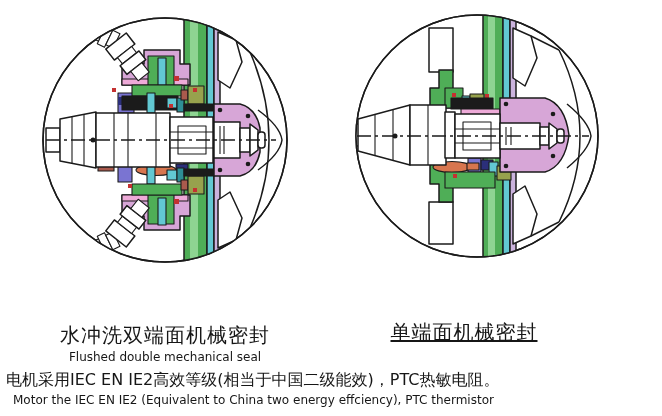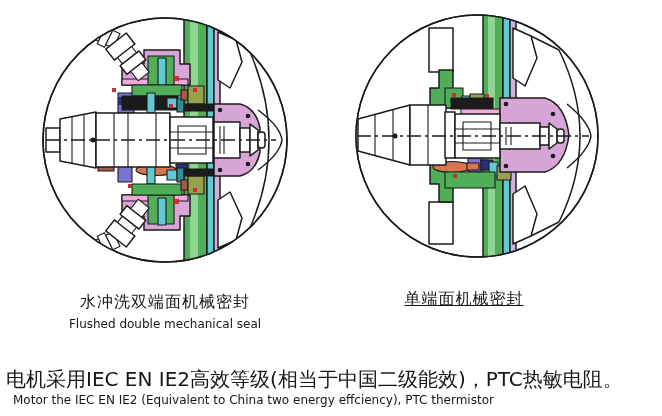--- a/index.html
+++ b/index.html
@@ -4,24 +4,24 @@
 <style>
   html,body{margin:0;padding:0;}
   body{
     width:662px;height:416px;position:relative;background:#ffffff;
     font-family:"DejaVu Sans","Liberation Sans",sans-serif;color:#161616;
     overflow:hidden;
   }
   .fig{position:absolute;}
   .fig svg{display:block;}
   .caption{position:absolute;text-align:center;}
-  .caption .zh{font-size:16px;line-height:22px;letter-spacing:1px;}
+  .caption .zh{font-size:20px;line-height:22px;letter-spacing:1px;margin-top:33px;}
   .caption .en{font-size:12px;line-height:20px;margin-top:1px;}
   .note{position:absolute;left:6px;top:369px;width:650px;}
-  .note .zh{font-size:20px;line-height:21px;}
+  .note .zh{font-size:16px;line-height:21px;}
   .note .en{font-size:12px;line-height:20px;margin-left:7px;}
 
   
   .ln{stroke:#1b1b1b;stroke-width:1.5;stroke-linejoin:round;}
   .thin{stroke:#1b1b1b;stroke-width:1.1;stroke-linejoin:round;}
   .wt{fill:#ffffff;}
   .grn{fill:#4fae57;}
   .grnl{fill:#8ed492;}
   .cy{fill:#62c8d2;}
   .lav{fill:#cbb3dd;}

